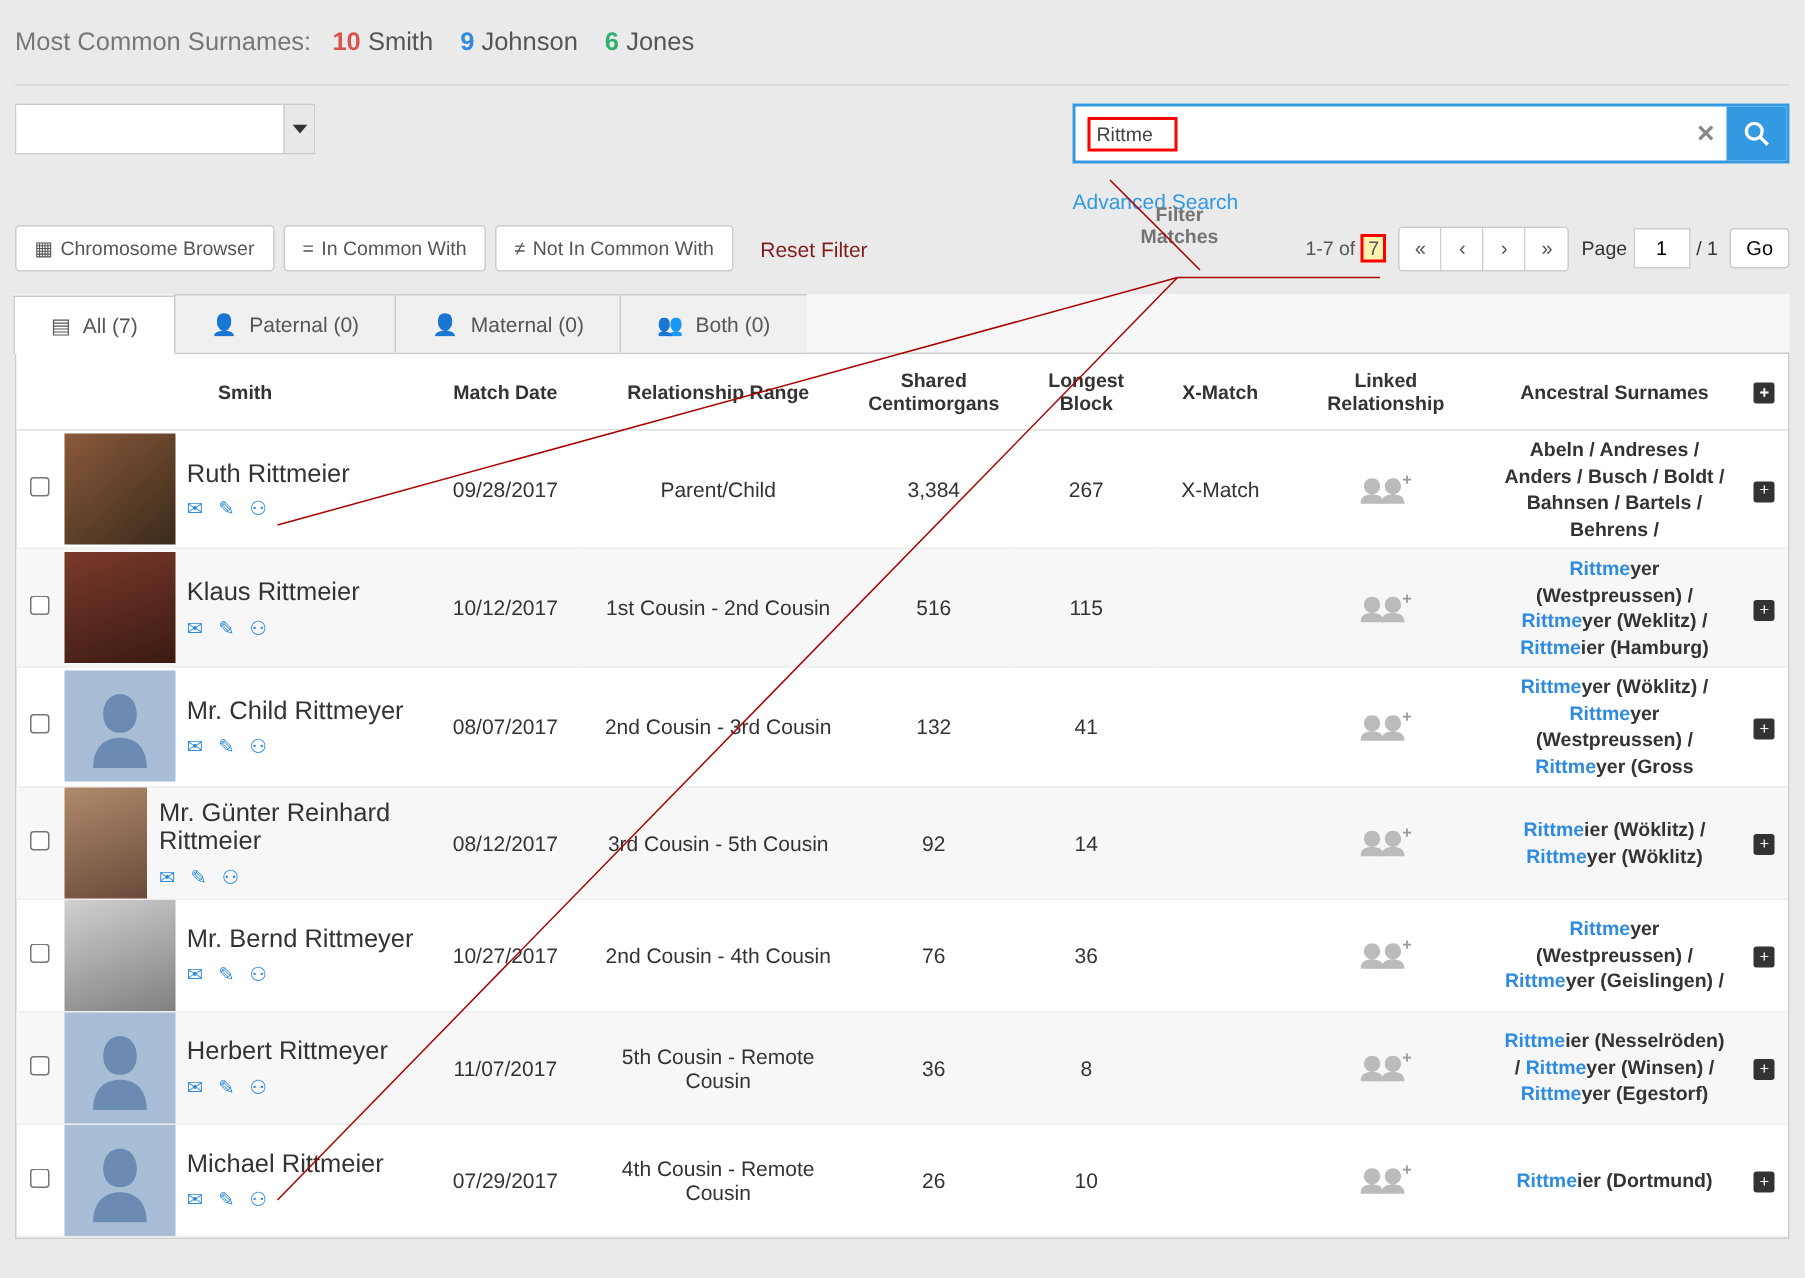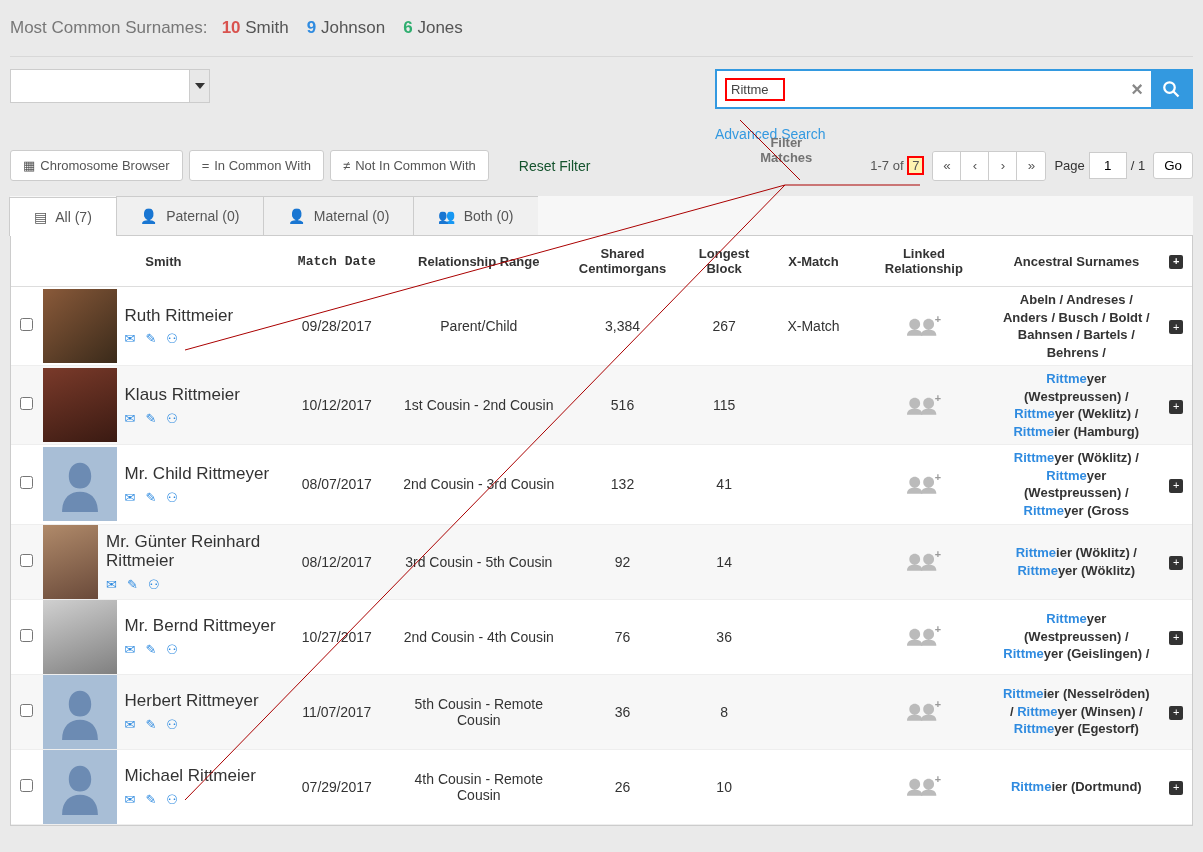--- a/index.html
+++ b/index.html
@@ -20,21 +20,21 @@
 .search-input-wrap { flex: 1; display: flex; align-items: center; padding: 0 8px; position: relative; }
 .search-input { border: 2px solid red; padding: 2px 4px; font-size: 13px; width: 60px; color: #444; }
 .clear-x { position: absolute; right: 8px; font-size: 20px; color: #888; cursor: pointer; font-weight: bold; }
 .search-btn { width: 40px; background: #3399e0; color: #fff; display: flex; align-items: center; justify-content: center; cursor: pointer; }
 .adv-search { text-align: left; padding-top: 17px; }
 .adv-search a { color: #3399e0; text-decoration: none; font-size: 14px; cursor: pointer; }
 
 .toolbar-row { display: flex; justify-content: space-between; align-items: center; margin-bottom: 15px; }
 .toolbar-left { display: flex; gap: 6px; align-items: center; }
 .btn { background: #fff; border: 1px solid #ccc; border-radius: 3px; padding: 7px 12px; font-size: 13px; color: #555; cursor: pointer; display: inline-flex; align-items: center; gap: 5px; }
-.reset-link { color: #14532d; margin-left: 24px; cursor: pointer; font-size: 14px; }
+.reset-link { color: #7f1d1d; margin-left: 12px; cursor: pointer; font-size: 14px; }
 .toolbar-right { display: flex; align-items: center; gap: 8px; position: relative; }
 .annotation { color: #737373; font-weight: bold; font-size: 13px; text-align: center; line-height: 1.2; position: absolute; left: -110px; top: -16px; }
 .range-text { font-size: 13px; color: #555; }
 .highlight7 { border: 2px solid red; background: #fff3b0; padding: 0 3px; }
 .nav-btns { display: flex; border: 1px solid #ccc; border-radius: 3px; overflow: hidden; }
 .nav-btns button { width: 28px; height: 28px; border: none; background: #fff; border-right: 1px solid #ccc; cursor: pointer; color: #555; display:flex; align-items:center; justify-content:center;}
 .nav-btns button:last-child { border-right: none; }
 .page-input-wrap { display: flex; align-items: center; gap: 4px; font-size: 13px; }
 .page-input-wrap input { width: 38px; height: 27px; border: 1px solid #ccc; text-align: center; }
 .go-btn { background: #fff; border: 1px solid #ccc; border-radius: 3px; padding: 5px 10px; cursor: pointer; }
@@ -178,21 +178,21 @@
       <span>Both (0)</span>
     </div>
   </div>
 
   <div class="table-wrap">
     <table>
       <thead>
         <tr>
           <th class="chk-col"></th>
           <th style="width:230px;">Smith</th>
-          <th style="width:100px;font-family:Liberation Mono, monospace;">Match Date</th>
+          <th style="width:100px;">Match Date</th>
           <th style="width:170px;">Relationship Range</th>
           <th style="width:100px;">Shared Centimorgans</th>
           <th style="width:90px;">Longest Block</th>
           <th style="width:80px;">X-Match</th>
           <th style="width:130px;">Linked Relationship</th>
           <th style="width:160px;">Ancestral Surnames</th>
           <th class="plus-col"><span class="plus-square">+</span></th>
         </tr>
       </thead>
       <tbody id="rows-body">

